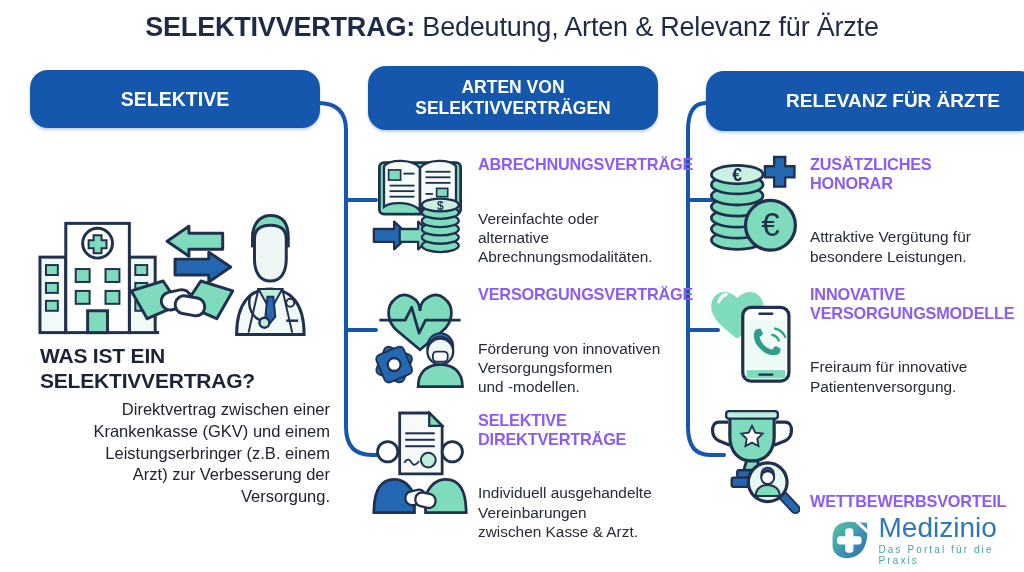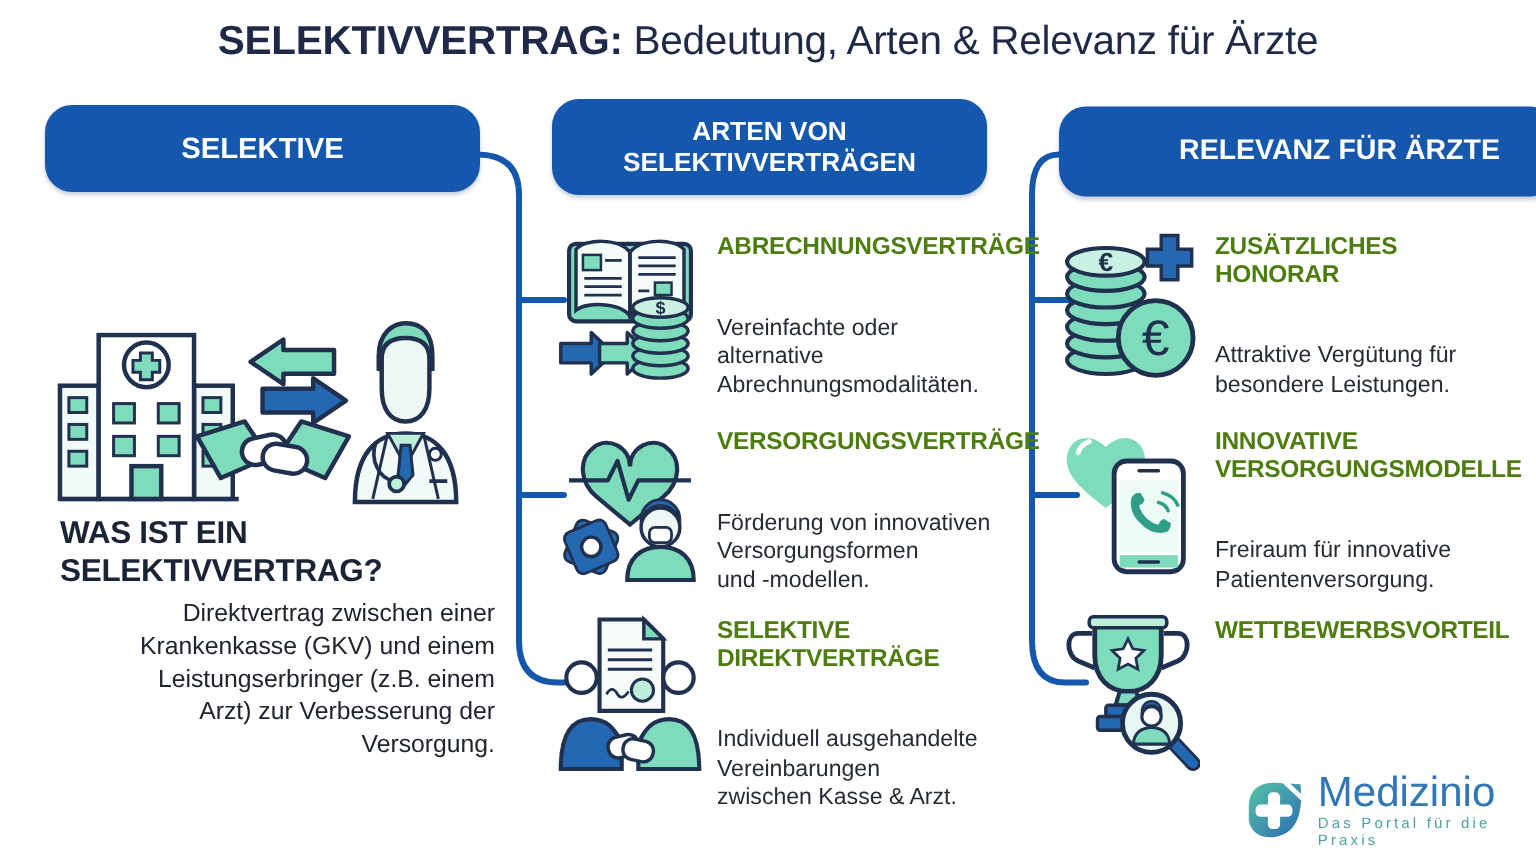--- a/index.html
+++ b/index.html
@@ -21,21 +21,21 @@
   .illustration{position:absolute;left:36px;top:203px;}
 
   .question{position:absolute;left:40px;top:344px;width:280px;text-align:left;
     font-size:21px;font-weight:800;color:#1b2436;line-height:1.18;letter-spacing:-0.2px;}
   .definition{position:absolute;left:30px;top:399px;width:300px;text-align:right;
     font-size:16.5px;color:#20242e;line-height:1.32;}
 
   .item{position:absolute;display:flex;gap:10px;align-items:flex-start;}
   .item .ic{flex:0 0 auto;}
   .item .txt{padding-top:5px;}
-  .item .it-title{font-size:16.3px;font-weight:800;color:#4d7c0f;letter-spacing:-0.2px;
+  .item .it-title{font-size:16.3px;font-weight:800;color:#8b5cf6;letter-spacing:-0.2px;
     line-height:1.15;margin-bottom:5px;}
   .item .it-body{font-size:15.4px;color:#262b34;line-height:1.25;margin-top:35px;}
 
   .logo{position:absolute;left:828px;top:513px;display:flex;align-items:center;gap:7px;}
   .logo .brand{font-size:28px;color:#3077b8;line-height:1.05;}
   .logo .tagline{font-size:10px;letter-spacing:2.1px;color:#4ba3a0;margin-top:2px;}
 </style>
 </head>
 <body>
 
@@ -238,21 +238,21 @@
       <path d="M77,51 q8,2 11,9" stroke="#2f9e88" stroke-width="2.5" fill="none" stroke-linecap="round"></path>
     </svg>
     <div class="txt">
       <div class="it-title pre">INNOVATIVE
 VERSORGUNGSMODELLE</div>
       <div class="it-body pre">Freiraum für innovative
 Patientenversorgung.</div>
     </div>
   </div>
 
-  <div class="item" style="left:704px;top:406px;">
+  <div class="item" style="left:704px;top:406px;align-items:flex-end;">
     <svg class="ic" width="96" height="110" viewBox="0 0 104 116">
       <path d="M26,16 h-10 c-9,0 -9,16 0,20 l12,5" fill="none" stroke="#20304f" stroke-width="3.5"></path>
       <path d="M78,16 h10 c9,0 9,16 0,20 l-12,5" fill="none" stroke="#20304f" stroke-width="3.5"></path>
       <path d="M28,10 h48 v22 c0,16 -10,26 -24,26 c-14,0 -24,-10 -24,-26 Z" fill="#7edcbc" stroke="#20304f" stroke-width="3.5"></path>
       <rect x="24" y="4" width="56" height="8" rx="3" fill="#bdeeda" stroke="#20304f" stroke-width="2.5"></rect>
       <path d="M52,20 l3.5,7.2 8,1.1 -5.8,5.6 1.4,8 -7.1,-3.8 -7.1,3.8 1.4,-8 -5.8,-5.6 8,-1.1 Z" fill="#ffffff" stroke="#20304f" stroke-width="2"></path>
       <path d="M46,58 h12 l3,10 h-18 Z" fill="#7edcbc" stroke="#20304f" stroke-width="3"></path>
       <rect x="36" y="68" width="32" height="8" rx="2" fill="#2468b2" stroke="#20304f" stroke-width="2.5"></rect>
       <rect x="30" y="76" width="44" height="10" rx="2" fill="#2468b2" stroke="#20304f" stroke-width="2.5"></rect>
       <line x1="84" y1="94" x2="99" y2="110" stroke="#20304f" stroke-width="11" stroke-linecap="round"></line>

